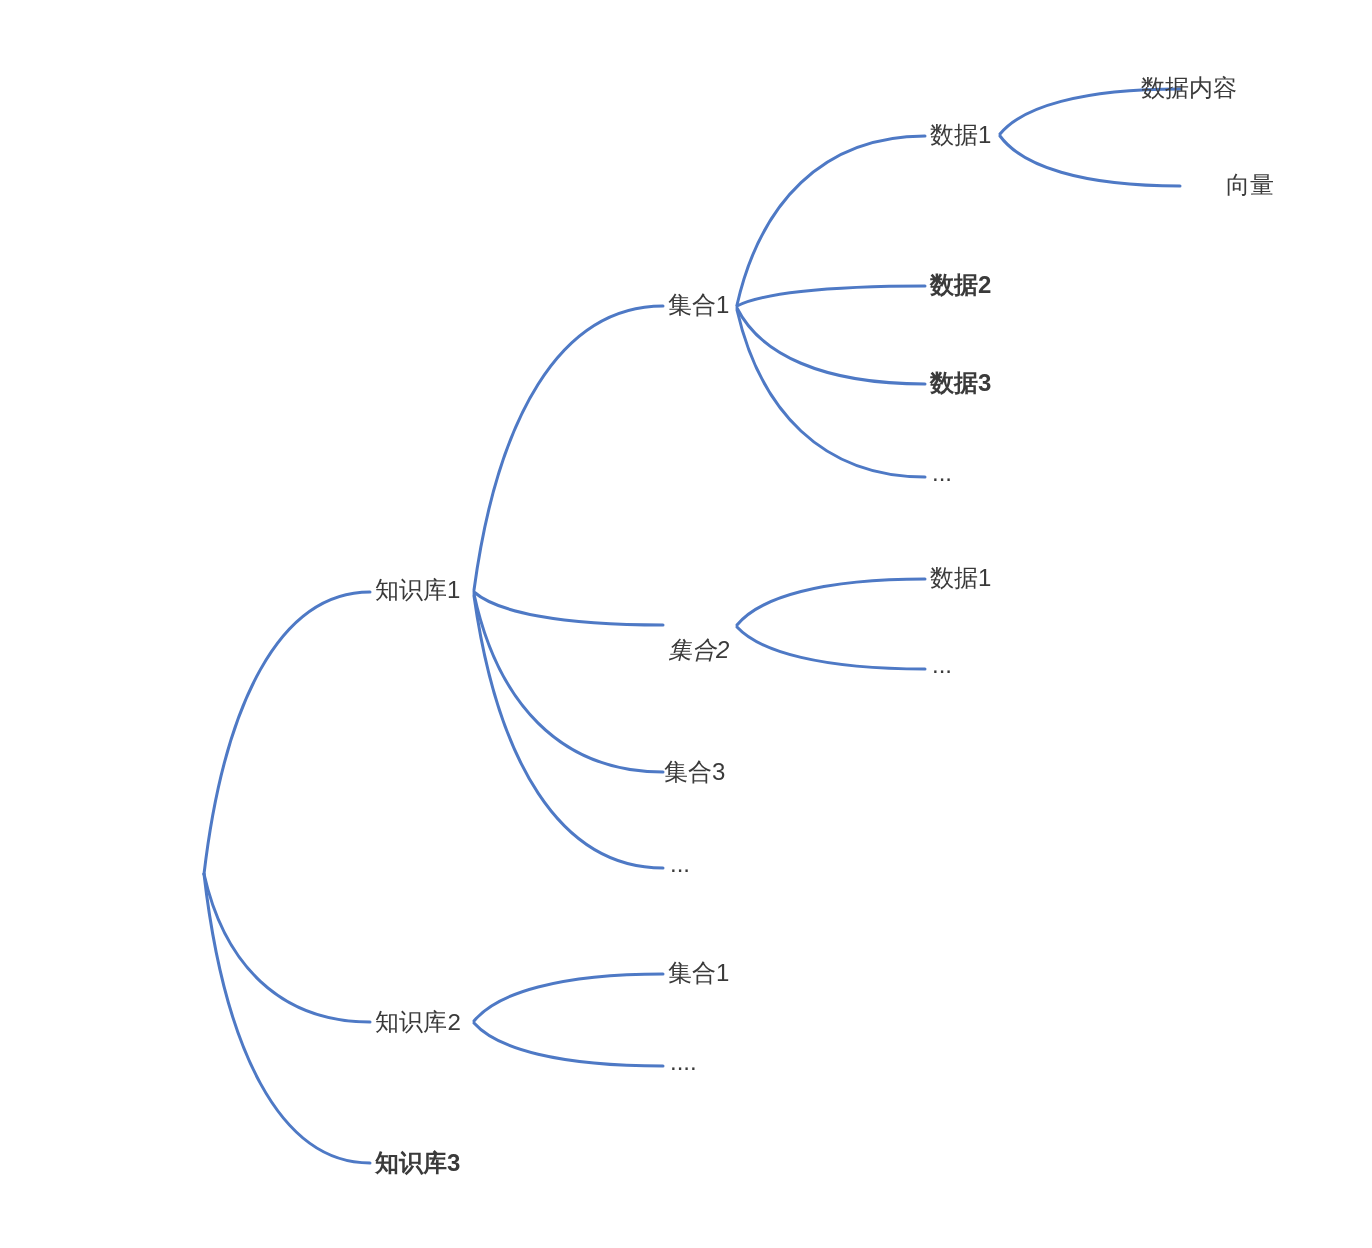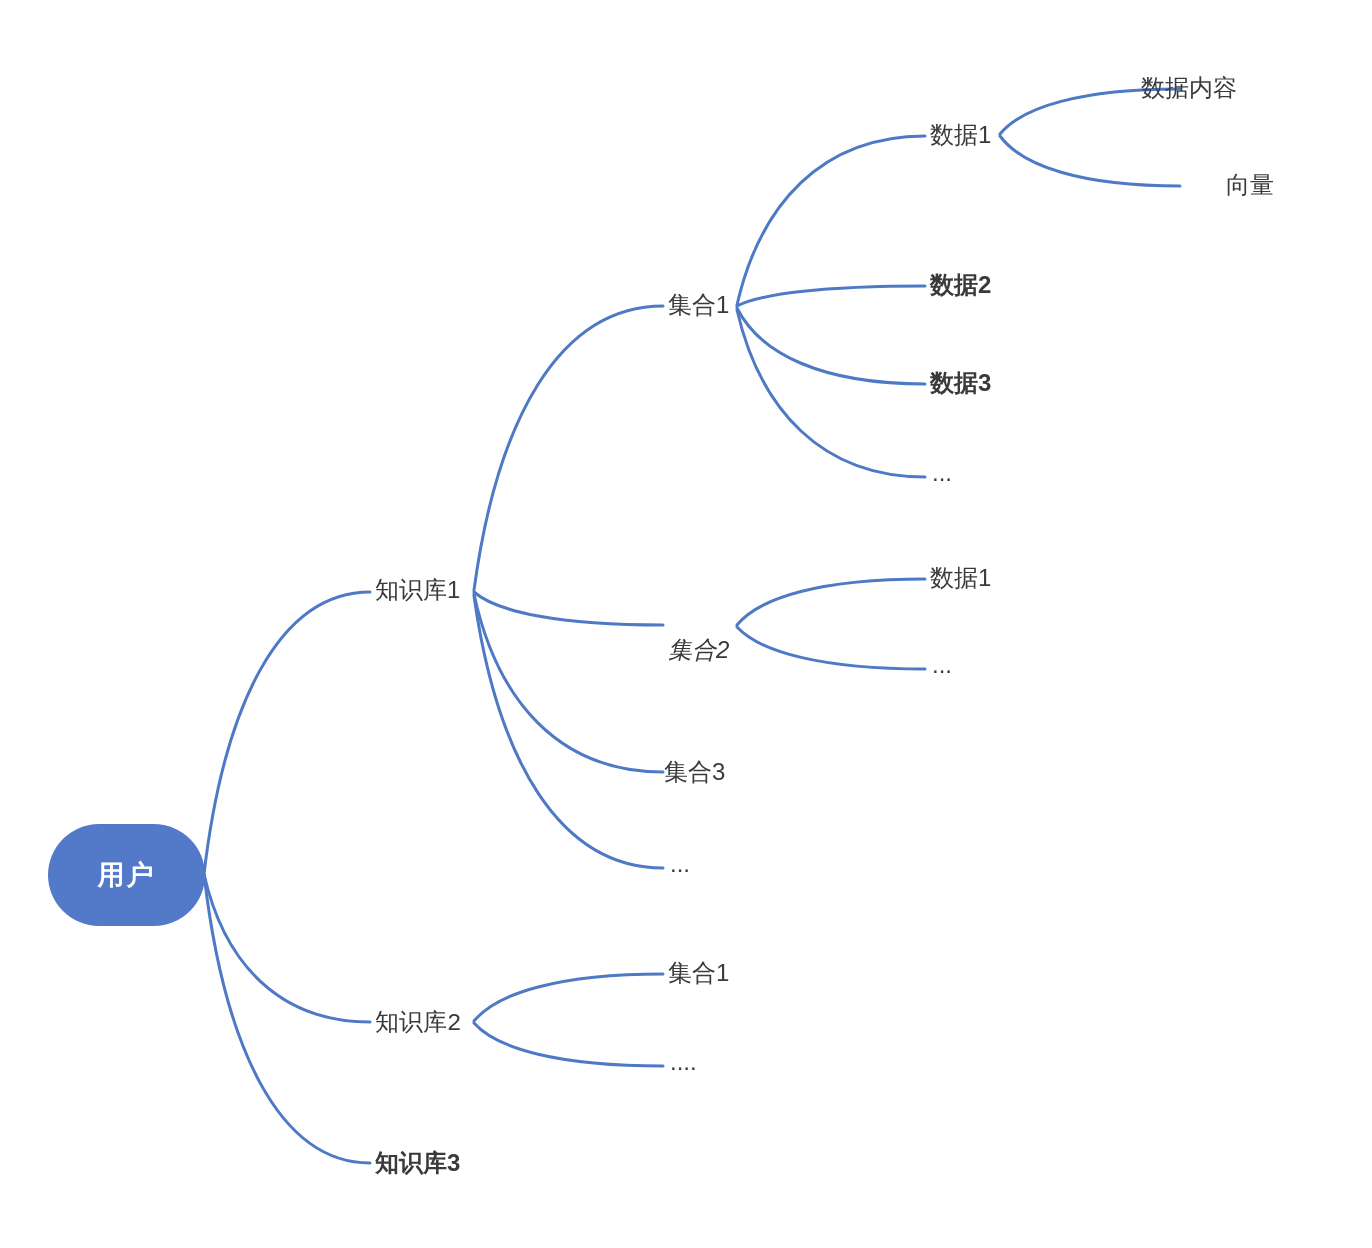--- a/index.html
+++ b/index.html
@@ -77,23 +77,20 @@
     <path class="edge" d="M 737 308 C 760 354, 822 384, 925 384"></path>
     <path class="edge" d="M 737 310 C 760 410, 822 477, 925 477"></path>
     <path class="edge" d="M 1000 134 C 1022 107, 1081 89, 1180 89"></path>
     <path class="edge" d="M 1000 136 C 1022 166, 1081 186, 1180 186"></path>
     <path class="edge" d="M 737 625 C 760 597, 822 579, 925 579"></path>
     <path class="edge" d="M 737 627 C 760 652, 822 669, 925 669"></path>
     <path class="edge" d="M 474 1021 C 497 993, 559 974, 663 974"></path>
     <path class="edge" d="M 474 1023 C 497 1049, 559 1066, 663 1066"></path>
   </svg>
 
-  <div class="root-node">
-    <span>用户</span>
-  </div>
 
   <div class="node" style="left:375px; top:590px;">知识库1</div>
   <div class="node" style="left:375px; top:1022px;font-family:Liberation Mono, monospace;">知识库2</div>
   <div class="node" style="left:375px; top:1163px;font-weight:bold;">知识库3</div>
 
   <div class="node" style="left:668px; top:305px;">集合1</div>
   <div class="node" style="left:668px; top:650px;font-style:italic;">集合2</div>
   <div class="node" style="left:636px; top:772px;margin-left:28px;">集合3</div>
   <div class="node" style="left:670px; top:864px;">...</div>
 

